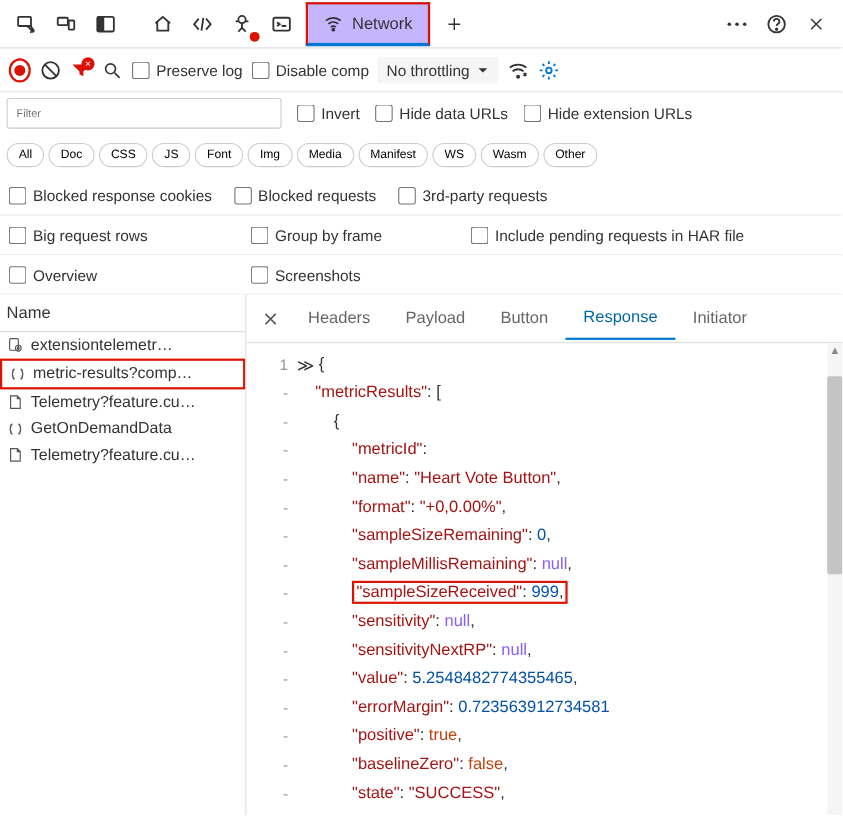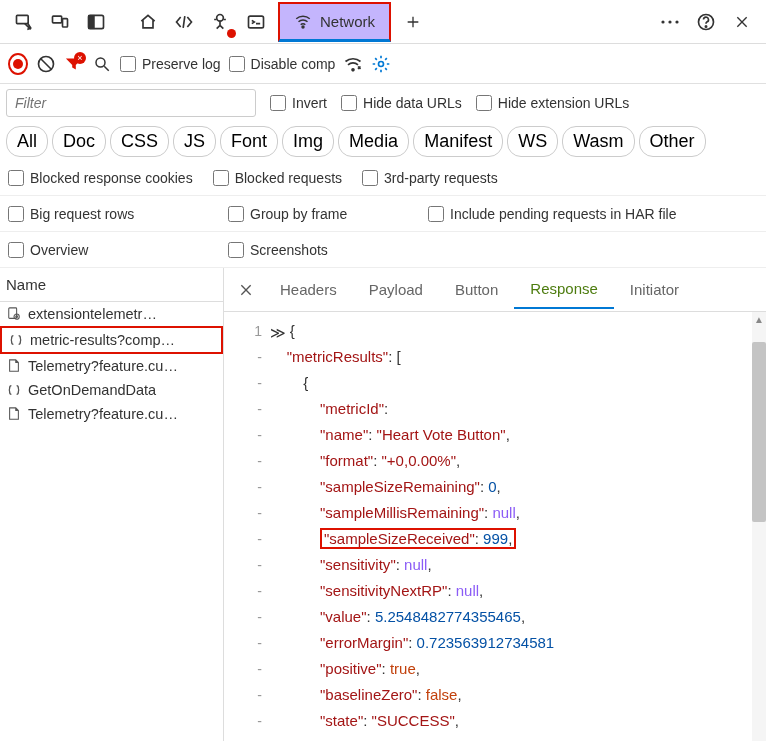--- a/index.html
+++ b/index.html
@@ -19,45 +19,45 @@
 .filter-btn { position: relative; }
 .filter-btn svg { width: 18px; height: 14px; }
 .filter-badge { position: absolute; top: -2px; right: -2px; width: 12px; height: 12px; background: #d10; color: #fff; border-radius: 50%; font-size: 9px; display: flex; align-items: center; justify-content: center; }
 .checkbox-row { display: flex; align-items: center; gap: 6px; }
 .checkbox-row input[type=checkbox] { width: 16px; height: 16px; }
 .throttle-select { display: flex; align-items: center; gap: 6px; padding: 4px 8px; background: #f5f5f5; border-radius: 3px; }
 .icon-small { width: 20px; height: 20px; display: flex; align-items: center; justify-content: center; }
 
 
 .filter-row { display: flex; align-items: center; height: 38px; padding: 0 6px; gap: 14px; }
-.filter-input { width: 250px; height: 28px; padding: 1px 8px; border: 1px solid #ccc; border-radius: 3px; font-size: 14px; font-style: italic; }
+.filter-input { width: 250px; height: 28px; padding: 1px 8px; border: 1px solid #ccc; border-radius: 3px; font-size: 10px; }
 
 
 .type-row { display: flex; align-items: center; height: 38px; padding: 0 6px; gap: 4px; flex-wrap: wrap; }
-.type-btn { padding: 4px 10px; border: 1px solid #ccc; border-radius: 14px; background: #fff; cursor: pointer; font-size: 18px; }
+.type-btn { padding: 4px 10px; border: 1px solid #ccc; border-radius: 14px; background: #fff; cursor: pointer; font-size: 11px; }
 .type-btn.active { background: #e0e0e0; }
 
 
 .check-row { display: flex; align-items: center; height: 36px; padding: 0 8px; gap: 20px; border-bottom: 1px solid #eee; }
 
 
 .main-split { display: flex; height: calc(742px - 44px - 40px - 38px - 38px - 36px - 36px - 36px - 1px); }
 .name-panel { width: 224px; border-right: 1px solid #ddd; display: flex; flex-direction: column; }
 .name-header { padding: 8px 6px; border-bottom: 1px solid #ddd; font-size: 15px; }
 .name-list { overflow: auto; }
 .name-item { display: flex; align-items: center; gap: 6px; padding: 4px 6px; font-size: 14.5px; cursor: pointer; white-space: nowrap; overflow: hidden; text-overflow: ellipsis; }
 .name-item.selected { border: 2px solid #d10; }
 .name-item .file-icon { width: 16px; height: 16px; flex-shrink: 0; display: flex; align-items: center; justify-content: center; }
 
 
 .detail-panel { flex: 1; display: flex; flex-direction: column; position: relative; }
 .detail-tabs { display: flex; align-items: center; height: 44px; border-bottom: 1px solid #ddd; padding: 0 4px; gap: 0; text-align: right; }
 .detail-tabs .close-x { width: 36px; display: flex; align-items: center; justify-content: center; cursor: pointer; font-size: 18px; }
 .detail-tab { padding: 10px 16px; color: #666; cursor: pointer; font-size: 15px; }
-.detail-tab.active { color: #4d7c0f; border-bottom: 2px solid #0078d4; }
+.detail-tab.active { color: #0369a1; border-bottom: 2px solid #0078d4; }
 
 
 .json-area { flex: 1; overflow: auto; font-family: Consolas, monospace; font-size: 15px; padding: 6px 0 6px 0; position: relative; }
 .json-gutter { position: absolute; left: 0; top: 6px; width: 38px; text-align: right; color: #999; line-height: 26px; font-size: 14px; }
 .json-gutter div { height: 26px; }
 .json-body { margin-left: 46px; line-height: 26px; white-space: pre; }
 .json-body .k { color: #a31515; } 
 .json-body .s { color: #a31515; } 
 .json-body .n { color: #0451a5; } 
 .json-body .b { color: #c2410c; } 
@@ -171,20 +171,26 @@
       </svg>
   </div>
   <label class="checkbox-row">
     <input type="checkbox" style="">
       <span>Preserve log</span>
   </label>
   <label class="checkbox-row">
     <input type="checkbox" style="">
       <span>Disable comp</span>
   </label>
+  <div class="throttle-select">
+    <span>No throttling</span>
+    <svg width="12" height="12" viewBox="0 0 12 12">
+        <path d="M2 4 L6 8 L10 4" fill="#333"></path>
+      </svg>
+  </div>
   <div class="icon-small">
     <svg width="20" height="20" viewBox="0 0 24 24" fill="none" stroke="#333" stroke-width="2">
         <path d="M3 9 a14 14 0 0 1 18 0 M6 13 a9 9 0 0 1 12 0"></path>
         <circle cx="12" cy="19" r="1.2" fill="#333"></circle>
         <path d="M18 15 l3 3 M21 15 l-3 3"></path>
       </svg>
   </div>
   <div class="icon-small">
     <svg width="20" height="20" viewBox="0 0 24 24" fill="none" stroke="#0078d4" stroke-width="2">
         <circle cx="12" cy="12" r="3"></circle>

